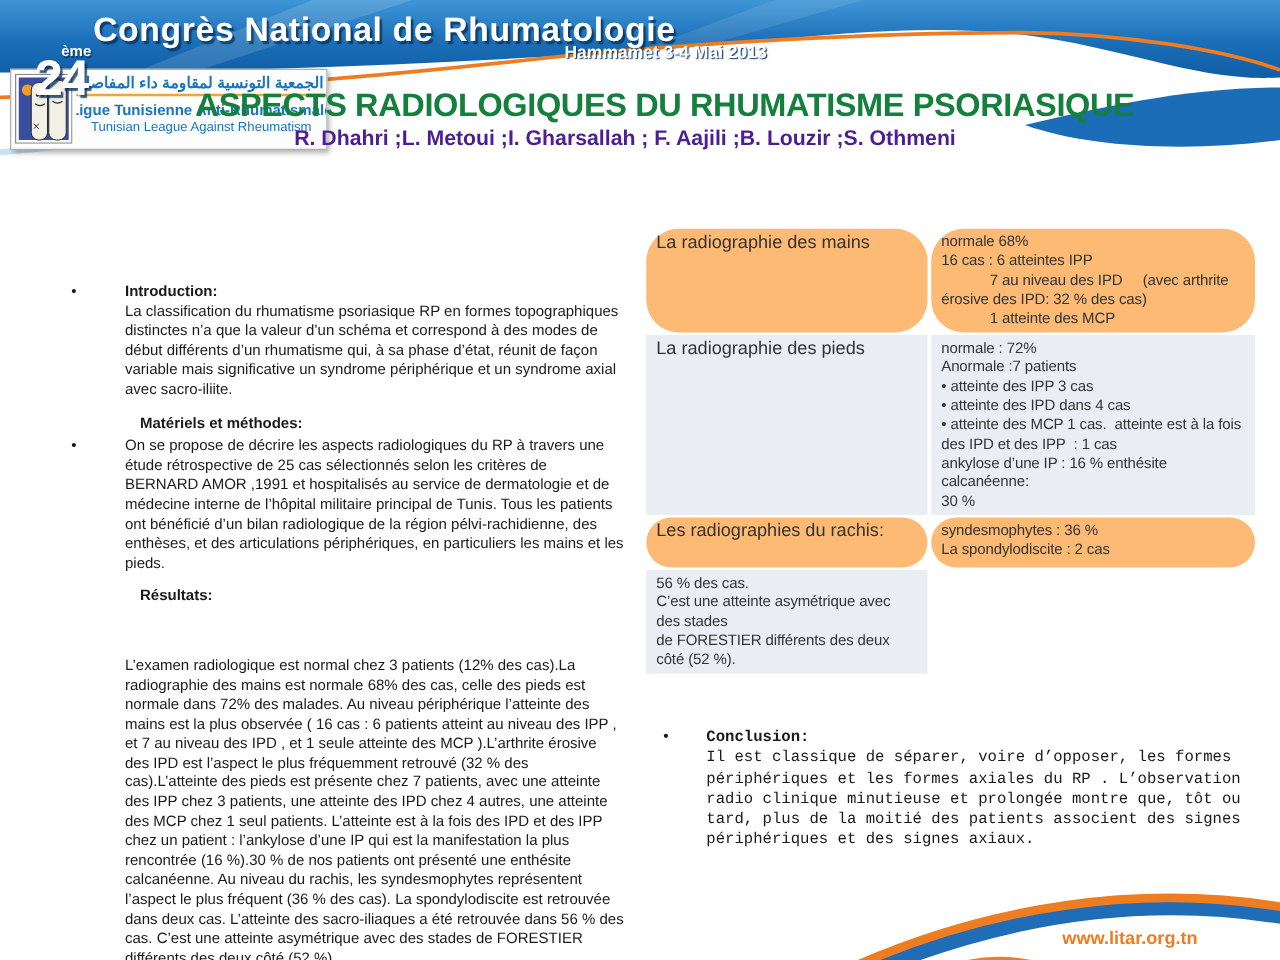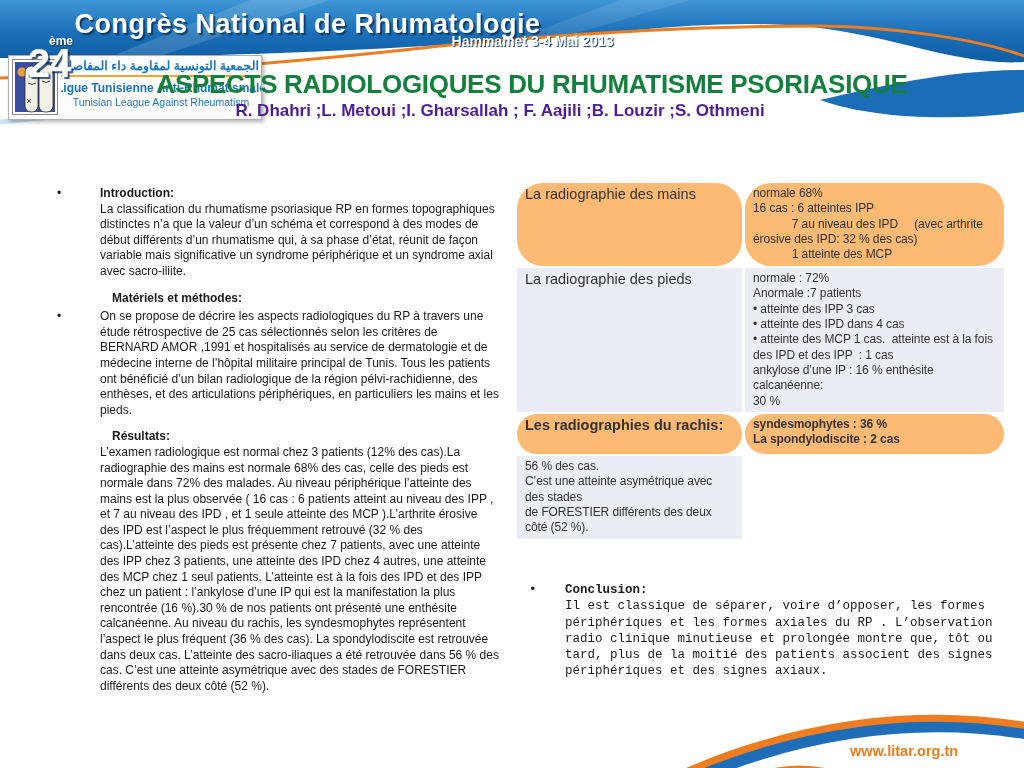--- a/index.html
+++ b/index.html
@@ -26,41 +26,41 @@
   .league-arabic{color:#1b75bc;font-size:12.5px;font-weight:bold;direction:rtl;border-bottom:2px solid #f0a53a;padding:0 4px 2px;white-space:nowrap;}
   .league-french{color:#1b75bc;font-size:12px;font-weight:bold;margin-top:4px;white-space:nowrap;}
   .league-english{color:#1b75bc;font-size:10.5px;margin-top:1px;white-space:nowrap;}
 
   
   .poster-title{position:absolute;left:40px;right:0;top:69px;text-align:center;font-size:26px;font-weight:bold;color:#15803d;letter-spacing:-.3px;z-index:2;white-space:nowrap;}
   .poster-authors{position:absolute;left:0;right:24px;top:101px;text-align:center;font-size:17px;font-weight:bold;color:#4c1d95;z-index:2;white-space:nowrap;}
 
   
   .left-col{position:absolute;left:57px;top:186px;width:442px;font-size:12px;line-height:1.3;color:#1a1a1a;z-index:2;}
-  .sec-row{display:flex;}
+  .sec-row{display:flex;margin-top:40px;}
   .sec-bullet{width:43px;flex:none;}
   .sec-bullet::before{content:"\2022";}
   .sec-content{flex:1;}
   .sec-heading{font-weight:bold;}
   .head-indent{margin-left:55px;}
   .gap-sm{margin-top:3px;}
   .gap-md{margin-top:11px;}
 
   
   .exam-table{position:absolute;left:517px;top:183px;width:487px;z-index:2;}
   .t-row{display:grid;grid-template-columns:225px 1fr;column-gap:3px;margin-bottom:2px;}
   .t-row .cell{padding:3px 8px;}
   .t-head .cell{background:#4f81bd;color:#fff;font-weight:bold;font-size:13.5px;padding-top:4px;padding-bottom:4px;}
   .band-a .cell{background:#fdba74;border-radius:26px;}
   .band-b .cell{background:#eaedf4;}
   .cell-label{font-size:14.5px;color:#333;}
   .cell-value{font-size:12px;color:#333;white-space:pre-wrap;line-height:1.28;letter-spacing:-.1px;padding-left:6px;padding-right:4px;}
   .r0{min-height:81px;}
   .r1{min-height:121px;}
-  .r2{min-height:40px;font-weight:bold;}
+  .r2{min-height:40px;}
   .r3{min-height:74px;}
 
   
   .conclusion{position:absolute;left:517px;top:582px;width:497px;font-size:12.5px;line-height:1.3;color:#1a1a1a;display:flex;z-index:2;font-family:Liberation Mono, monospace;}
   .conc-bullet{width:48px;flex:none;padding-left:12px;box-sizing:border-box;}
   .conc-bullet::before{content:"\2022";}
   .conc-content{flex:1;}
 
   
   .site-url{position:absolute;left:848px;top:743px;width:112px;text-align:center;color:#ef7c1e;font-size:14.5px;font-weight:bold;z-index:2;}

